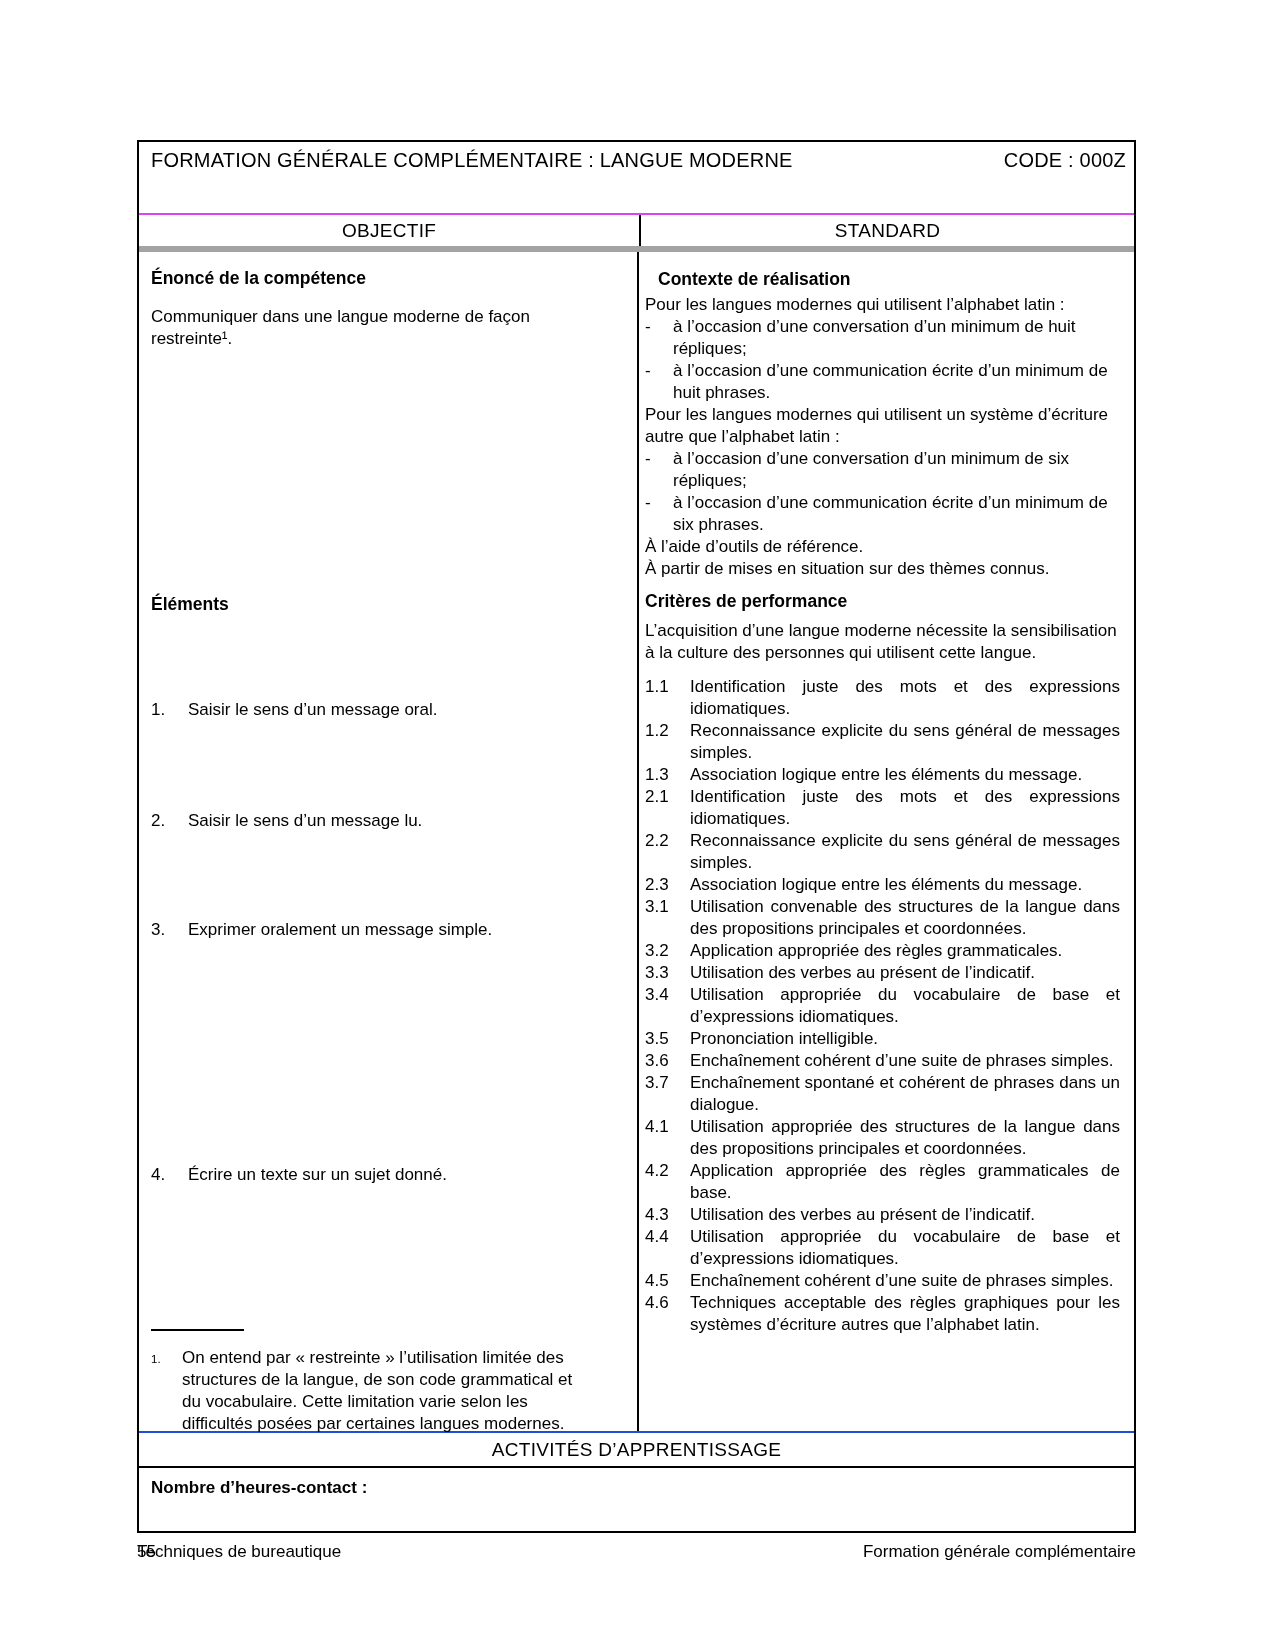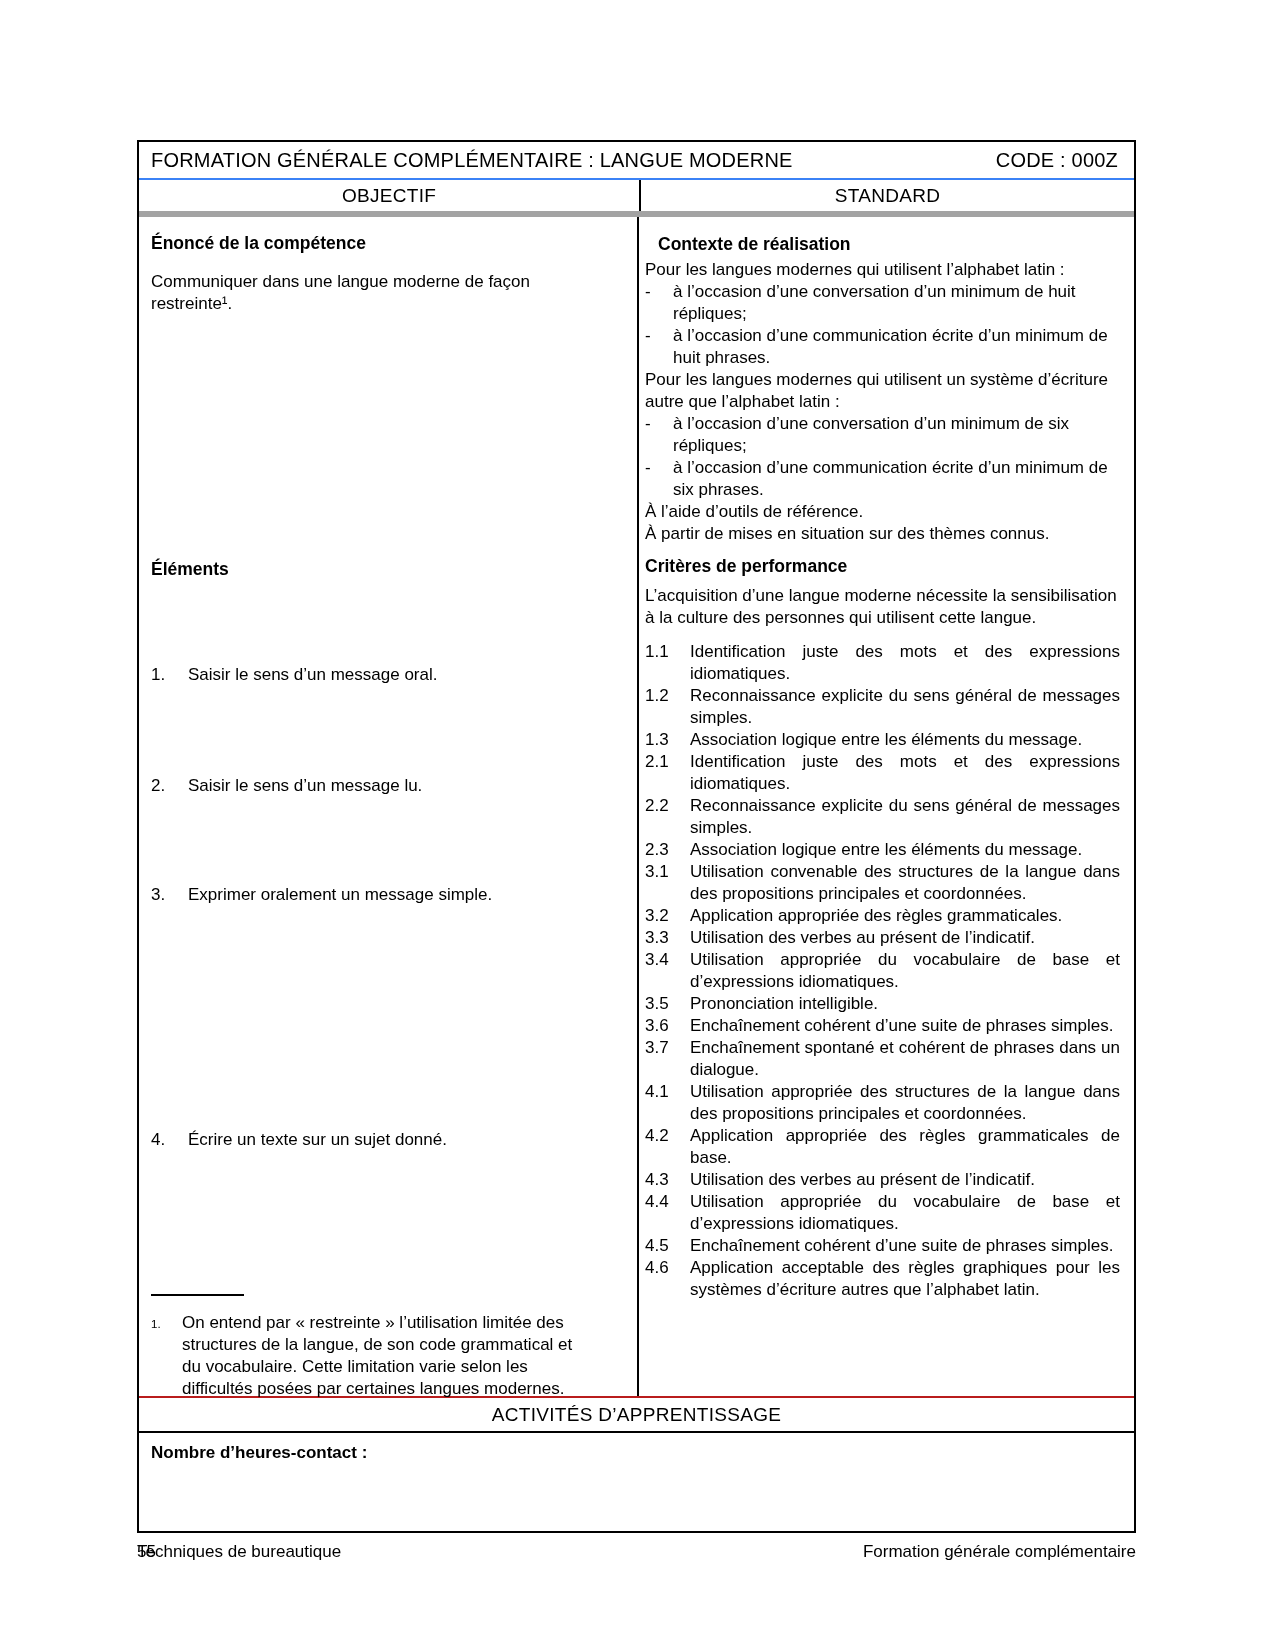--- a/index.html
+++ b/index.html
@@ -13,26 +13,27 @@
   *{box-sizing:border-box;}
   .doc-table{
     position:absolute;left:137px;top:140px;
     width:999px;height:1393px;
     border:2px solid #000;
   }
   .row{width:100%;}
   .row-title{
     height:36px;
     display:flex;align-items:center;justify-content:space-between;
-    padding:0 16px 0 12px;
+    padding:0 8px 0 12px;
     font-size:20px;letter-spacing:0.2px;
   }
   .row-colhead{
-    height:33px;border-top:2px solid #3b82f6;
+    height:33px;border-top:2px solid #d946ef;
     display:flex;
+    margin-top:35px;
   }
   .row-colhead .hcell{
     display:flex;align-items:center;justify-content:center;
     font-size:19px;letter-spacing:0.3px;
   }
   .hcell-left{width:500px;}
   .hcell-right{flex:1;border-left:2px solid #000;}
   .row-body{
     height:1185px;border-top:6px solid #a3a3a3;
     display:flex;
@@ -64,21 +65,21 @@
   .bullet{display:flex;}
   .bullet .dash{flex:0 0 28px;}
   .bullet .btxt{flex:1;}
   .crit-head{margin-top:10px;}
   .crit-intro{margin-top:8px;width:472px;}
   .crit-list{margin-top:12px;}
   .crit-item{display:flex;}
   .crit-num{flex:0 0 45px;}
   .crit-text{width:430px;text-align:justify;}
   .row-activites{
-    height:35px;border-top:2px solid #b91c1c;
+    height:35px;border-top:2px solid #1d4ed8;
     display:flex;align-items:center;justify-content:center;
     font-size:19px;letter-spacing:0.3px;
   }
   .row-nombre{
     height:100px;border-top:2px solid #000;
     padding:7px 12px 0 12px;
     font-size:17px;line-height:26px;
   }
   .nombre-line{display:flex;flex-direction:column;}
   .nombre-line .lbl{flex:0 0 274px;font-weight:bold;}
@@ -237,21 +238,21 @@
           <div class="crit-item">
               <span class="crit-num">4.4</span>
               <span class="crit-text">Utilisation appropriée du vocabulaire de base et d’expressions idiomatiques.</span>
             </div>
           <div class="crit-item">
               <span class="crit-num">4.5</span>
               <span class="crit-text">Enchaînement cohérent d’une suite de phrases simples.</span>
             </div>
           <div class="crit-item">
               <span class="crit-num">4.6</span>
-              <span class="crit-text">Application acceptable des règles graphiques pour les systèmes d’écriture autres que l’alphabet latin.</span>
+              <span class="crit-text">Techniques acceptable des règles graphiques pour les systèmes d’écriture autres que l’alphabet latin.</span>
             </div>
         </div>
       </div>
     </div>
 
     <div class="row row-activites">
       <span>ACTIVITÉS D’APPRENTISSAGE</span>
     </div>
 
     <div class="row row-nombre">

